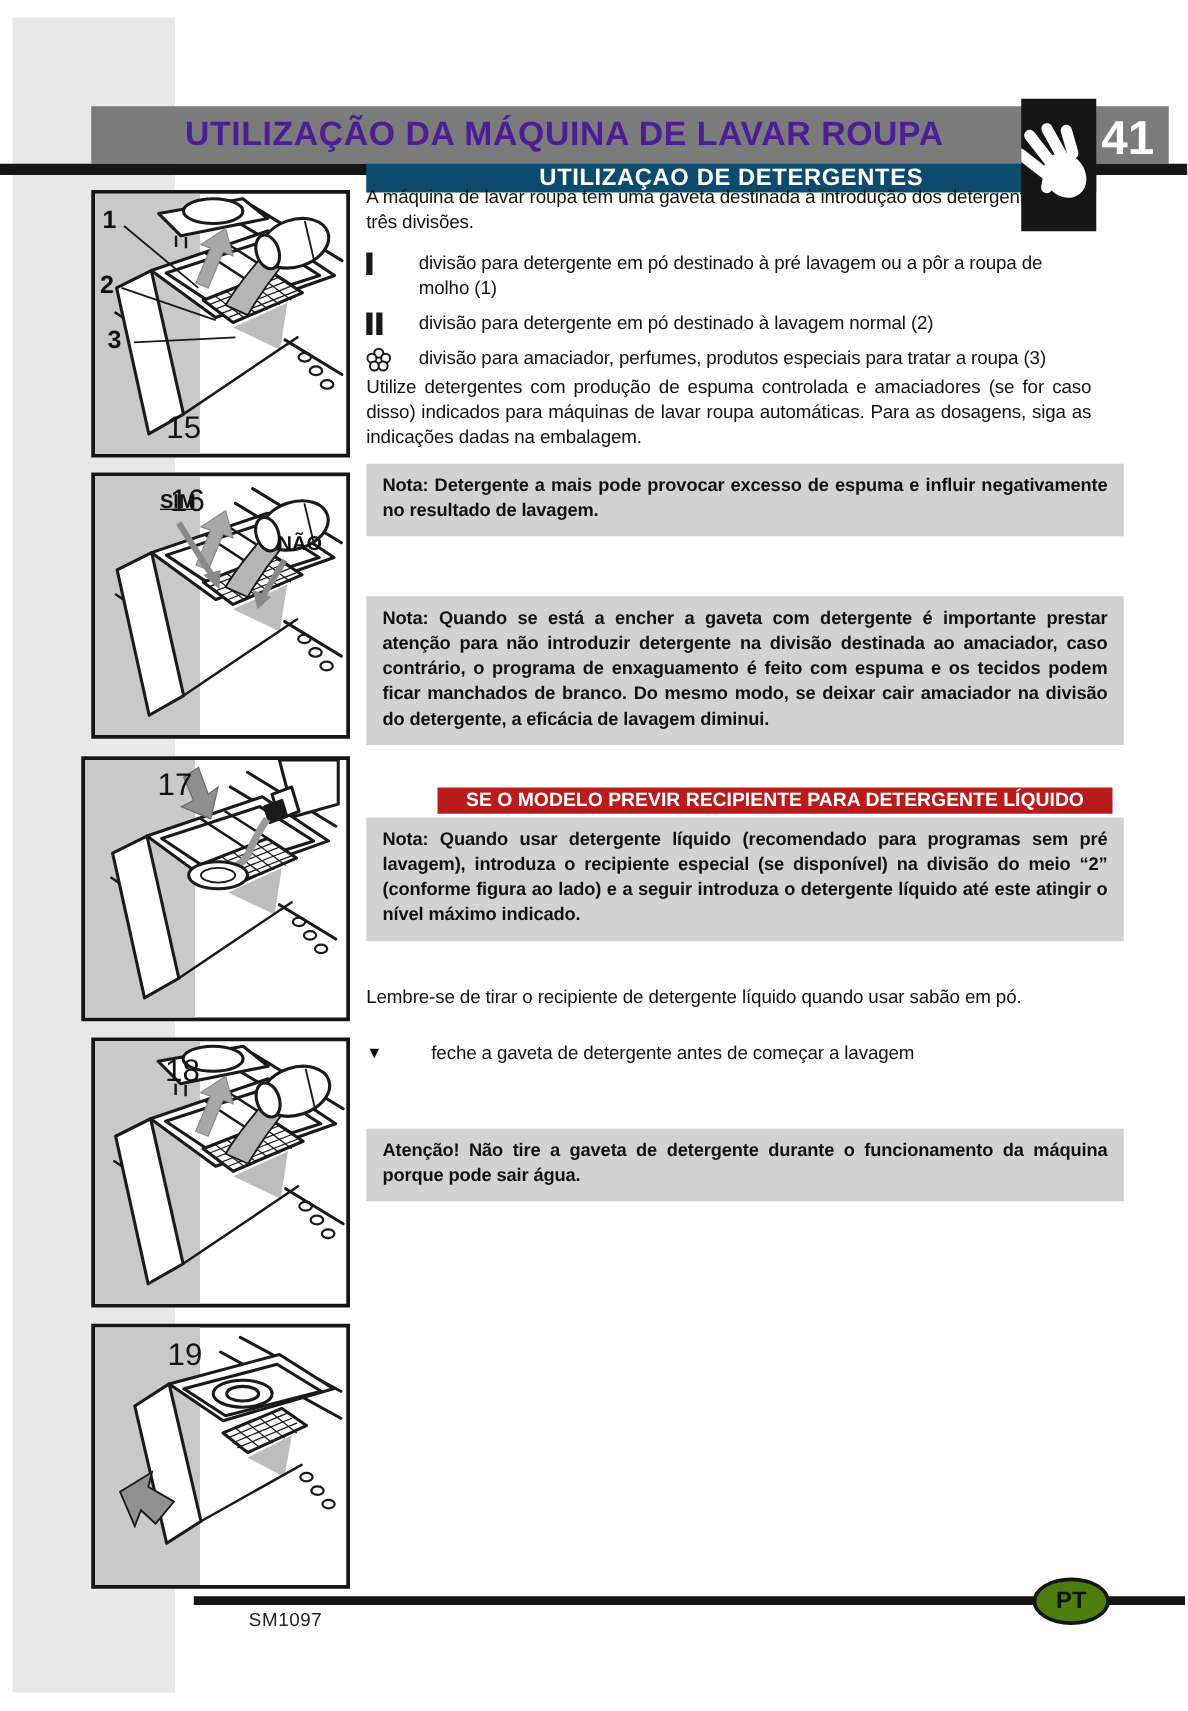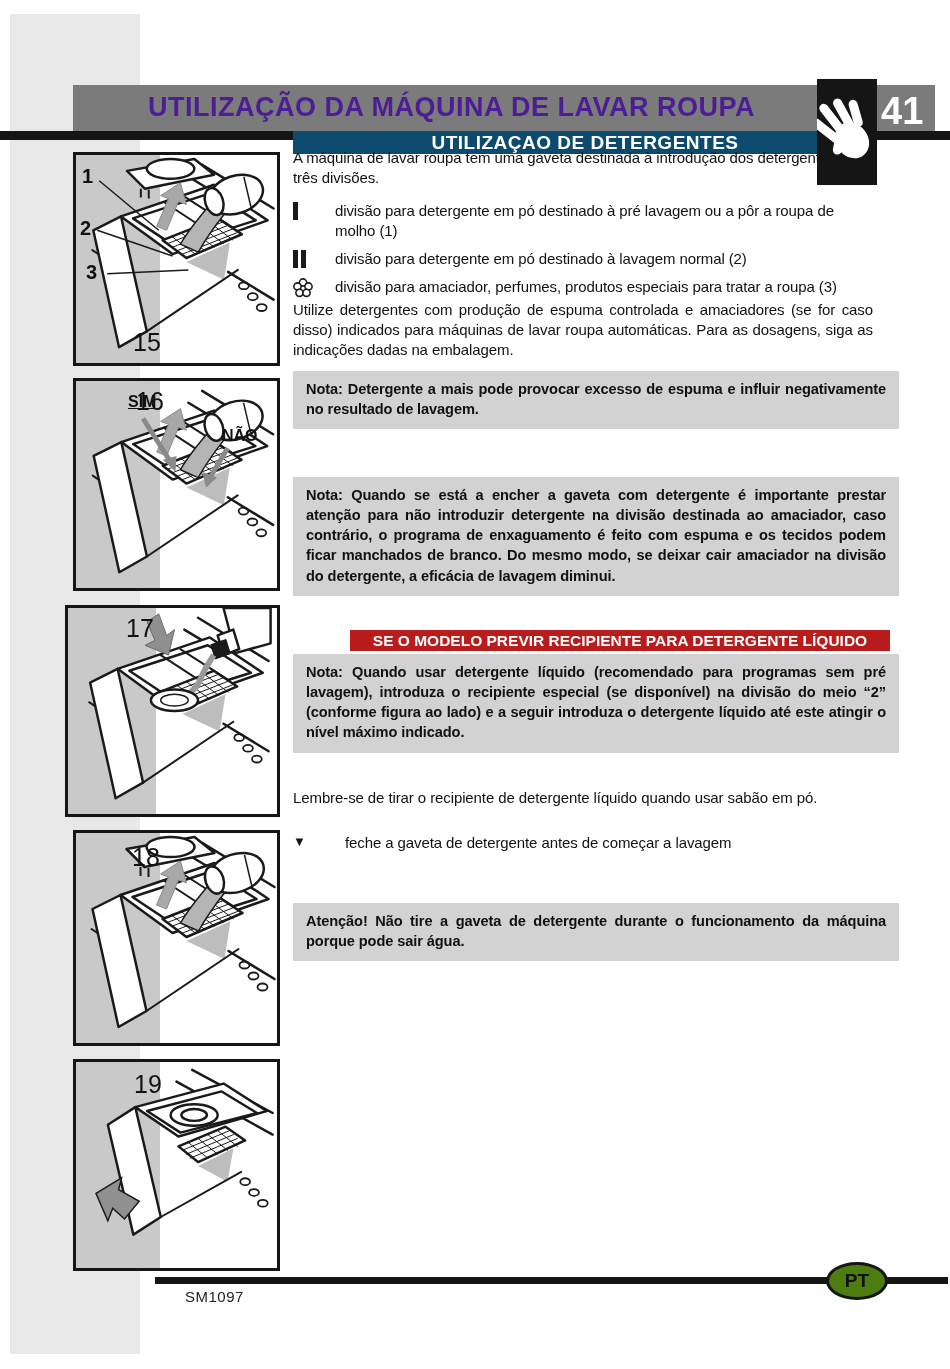--- a/index.html
+++ b/index.html
@@ -31,21 +31,21 @@
   .figbox{border:3px solid #151515;background:#fff;}
   .figgray{position:absolute;left:0;top:0;width:42%;height:100%;background:#c9c9c9;}
   .fignum{position:absolute;font-weight:normal;font-size:25px;color:#111;z-index:3;margin-left:48px;}
   .figlabel{position:absolute;font-weight:bold;font-size:20px;color:#111;z-index:3;}
   .figsmall{position:absolute;font-weight:bold;font-size:16px;color:#111;z-index:3;}
   .figsvg{position:absolute;left:0;top:0;width:100%;height:100%;z-index:2;}
   
   .footer-rule{left:155px;top:1277px;width:793px;height:7px;background:#151515;}
   .pt-badge{left:826px;top:1262px;width:56px;height:32px;background:#4d7c0f;border:3.5px solid #151515;
             border-radius:50%;text-align:center;line-height:32px;font-weight:bold;font-size:19px;z-index:4;}
-  .doc-code{left:185px;top:1288px;font-size:15px;color:#222;letter-spacing:0.5px;}
+  .doc-code{left:199px;top:1288px;font-size:15px;color:#222;letter-spacing:0.5px;}
 </style>
 </head>
 <body>
 
 <svg width="0" height="0" style="position:absolute">
   <defs>
     <symbol id="drawer-open" viewBox="0 0 200 210">
       <g fill="none" stroke="#1a1a1a" stroke-width="2.5" stroke-linejoin="round" stroke-linecap="round">
         <path d="M126 10 L198 54"></path>
         <path d="M112 22 L152 46"></path>

